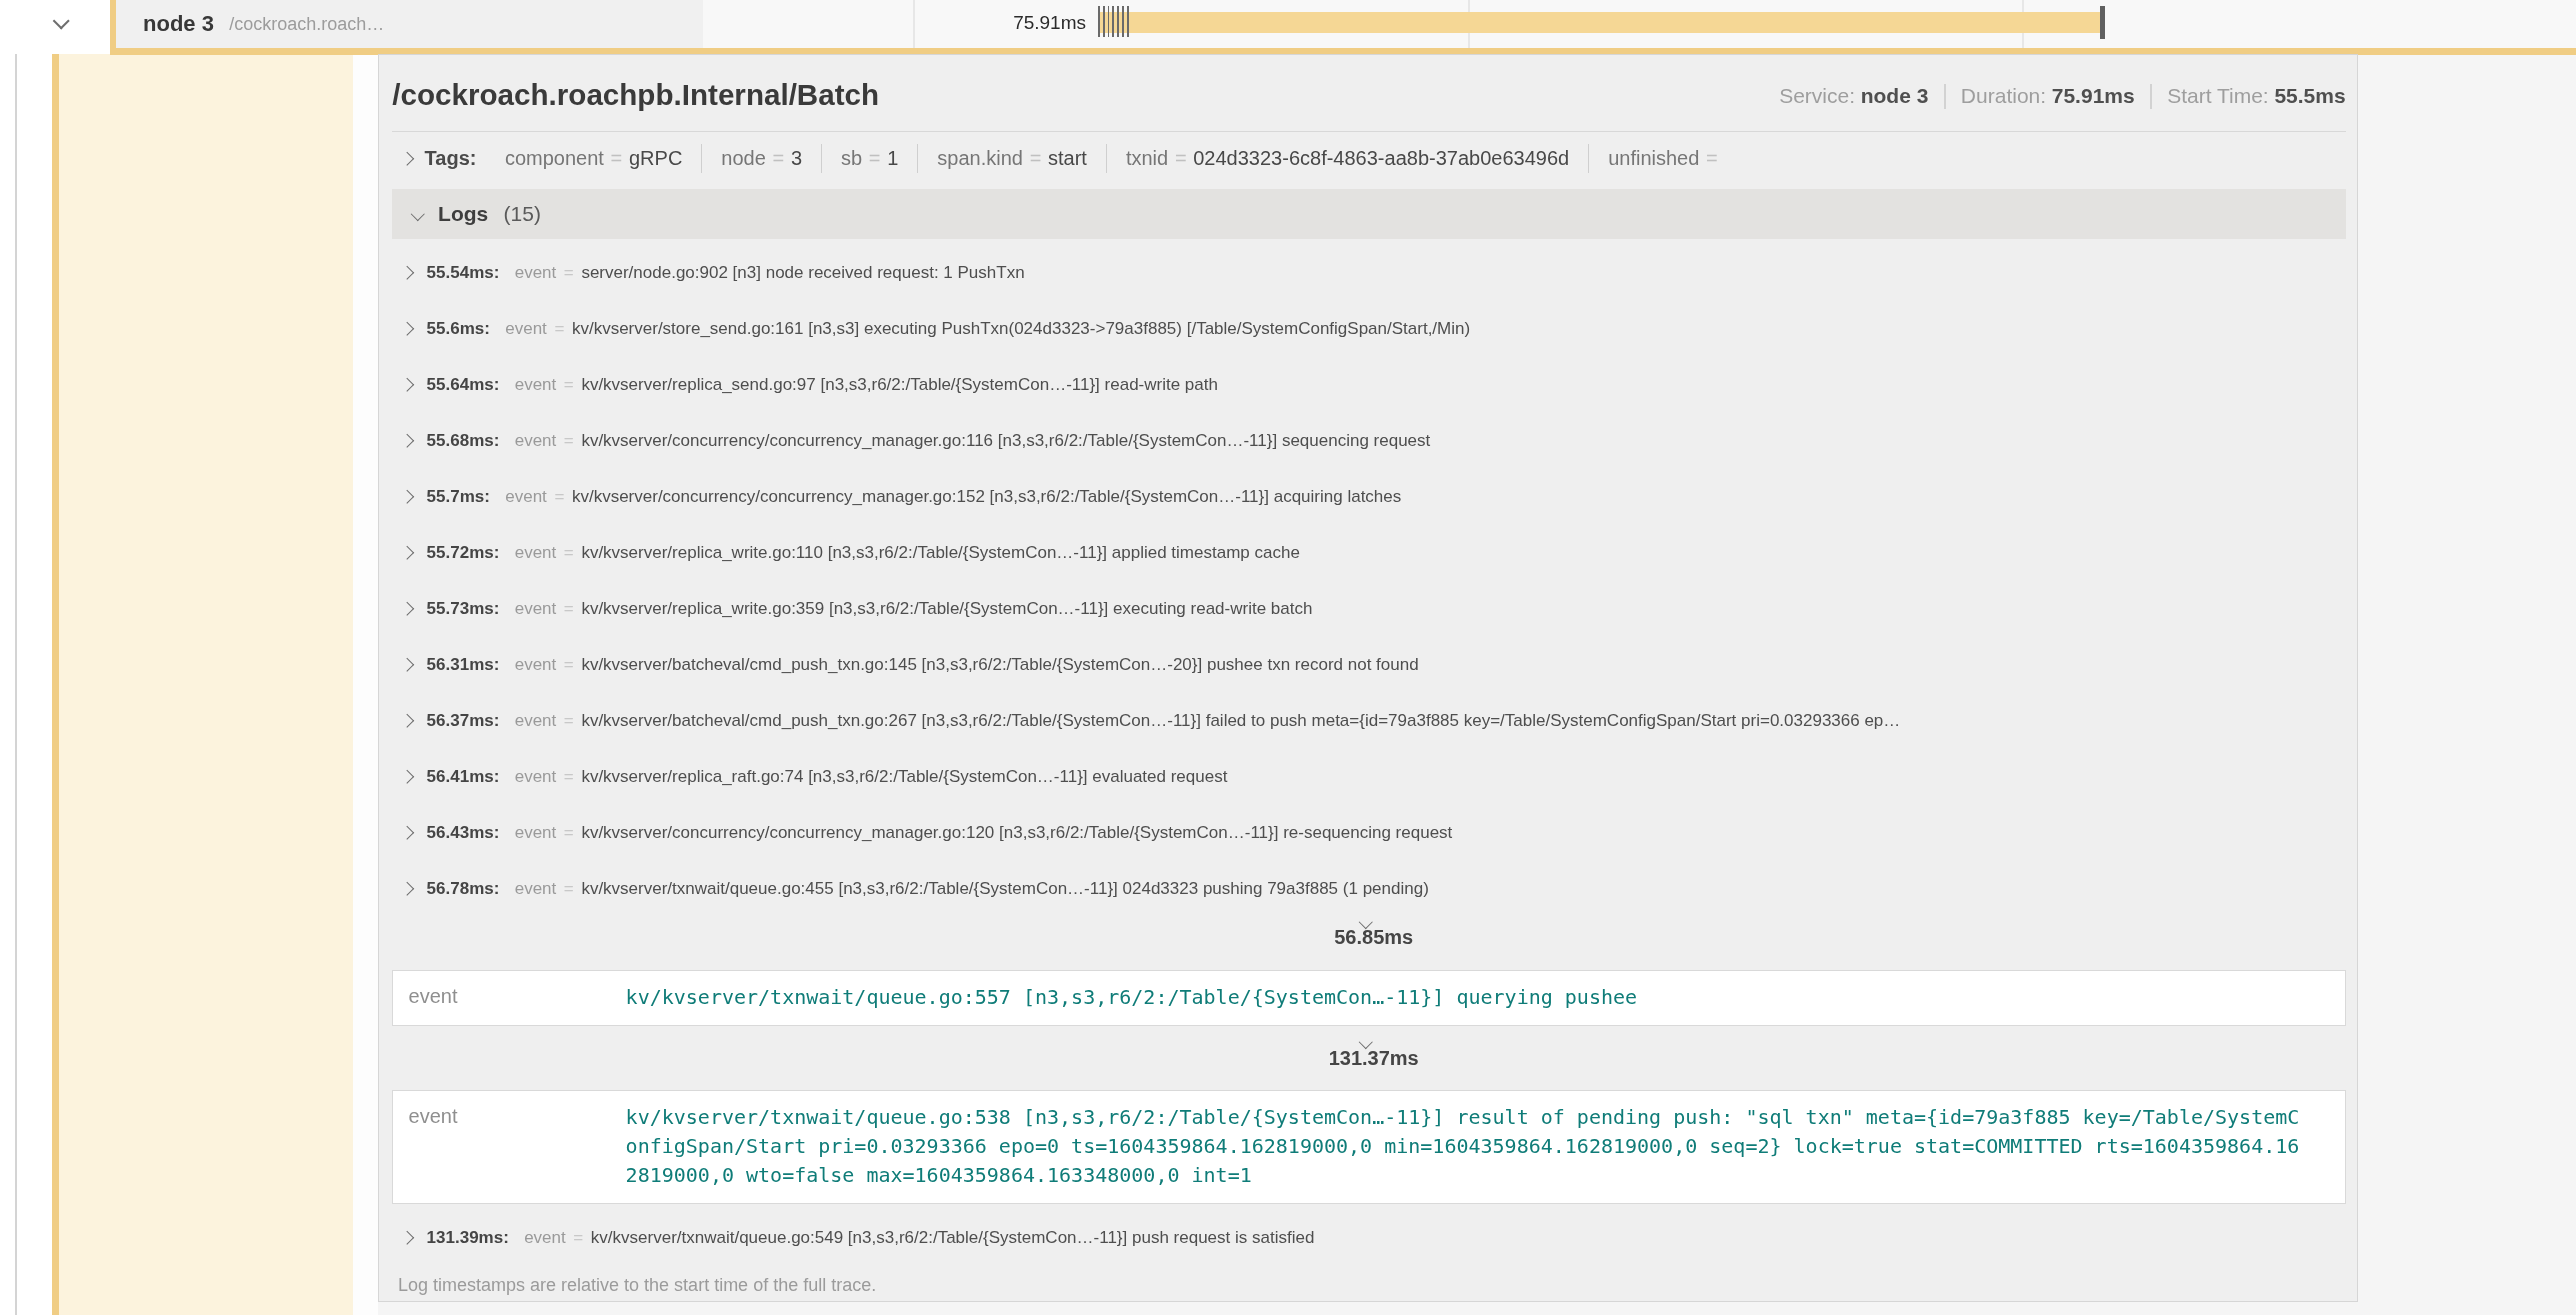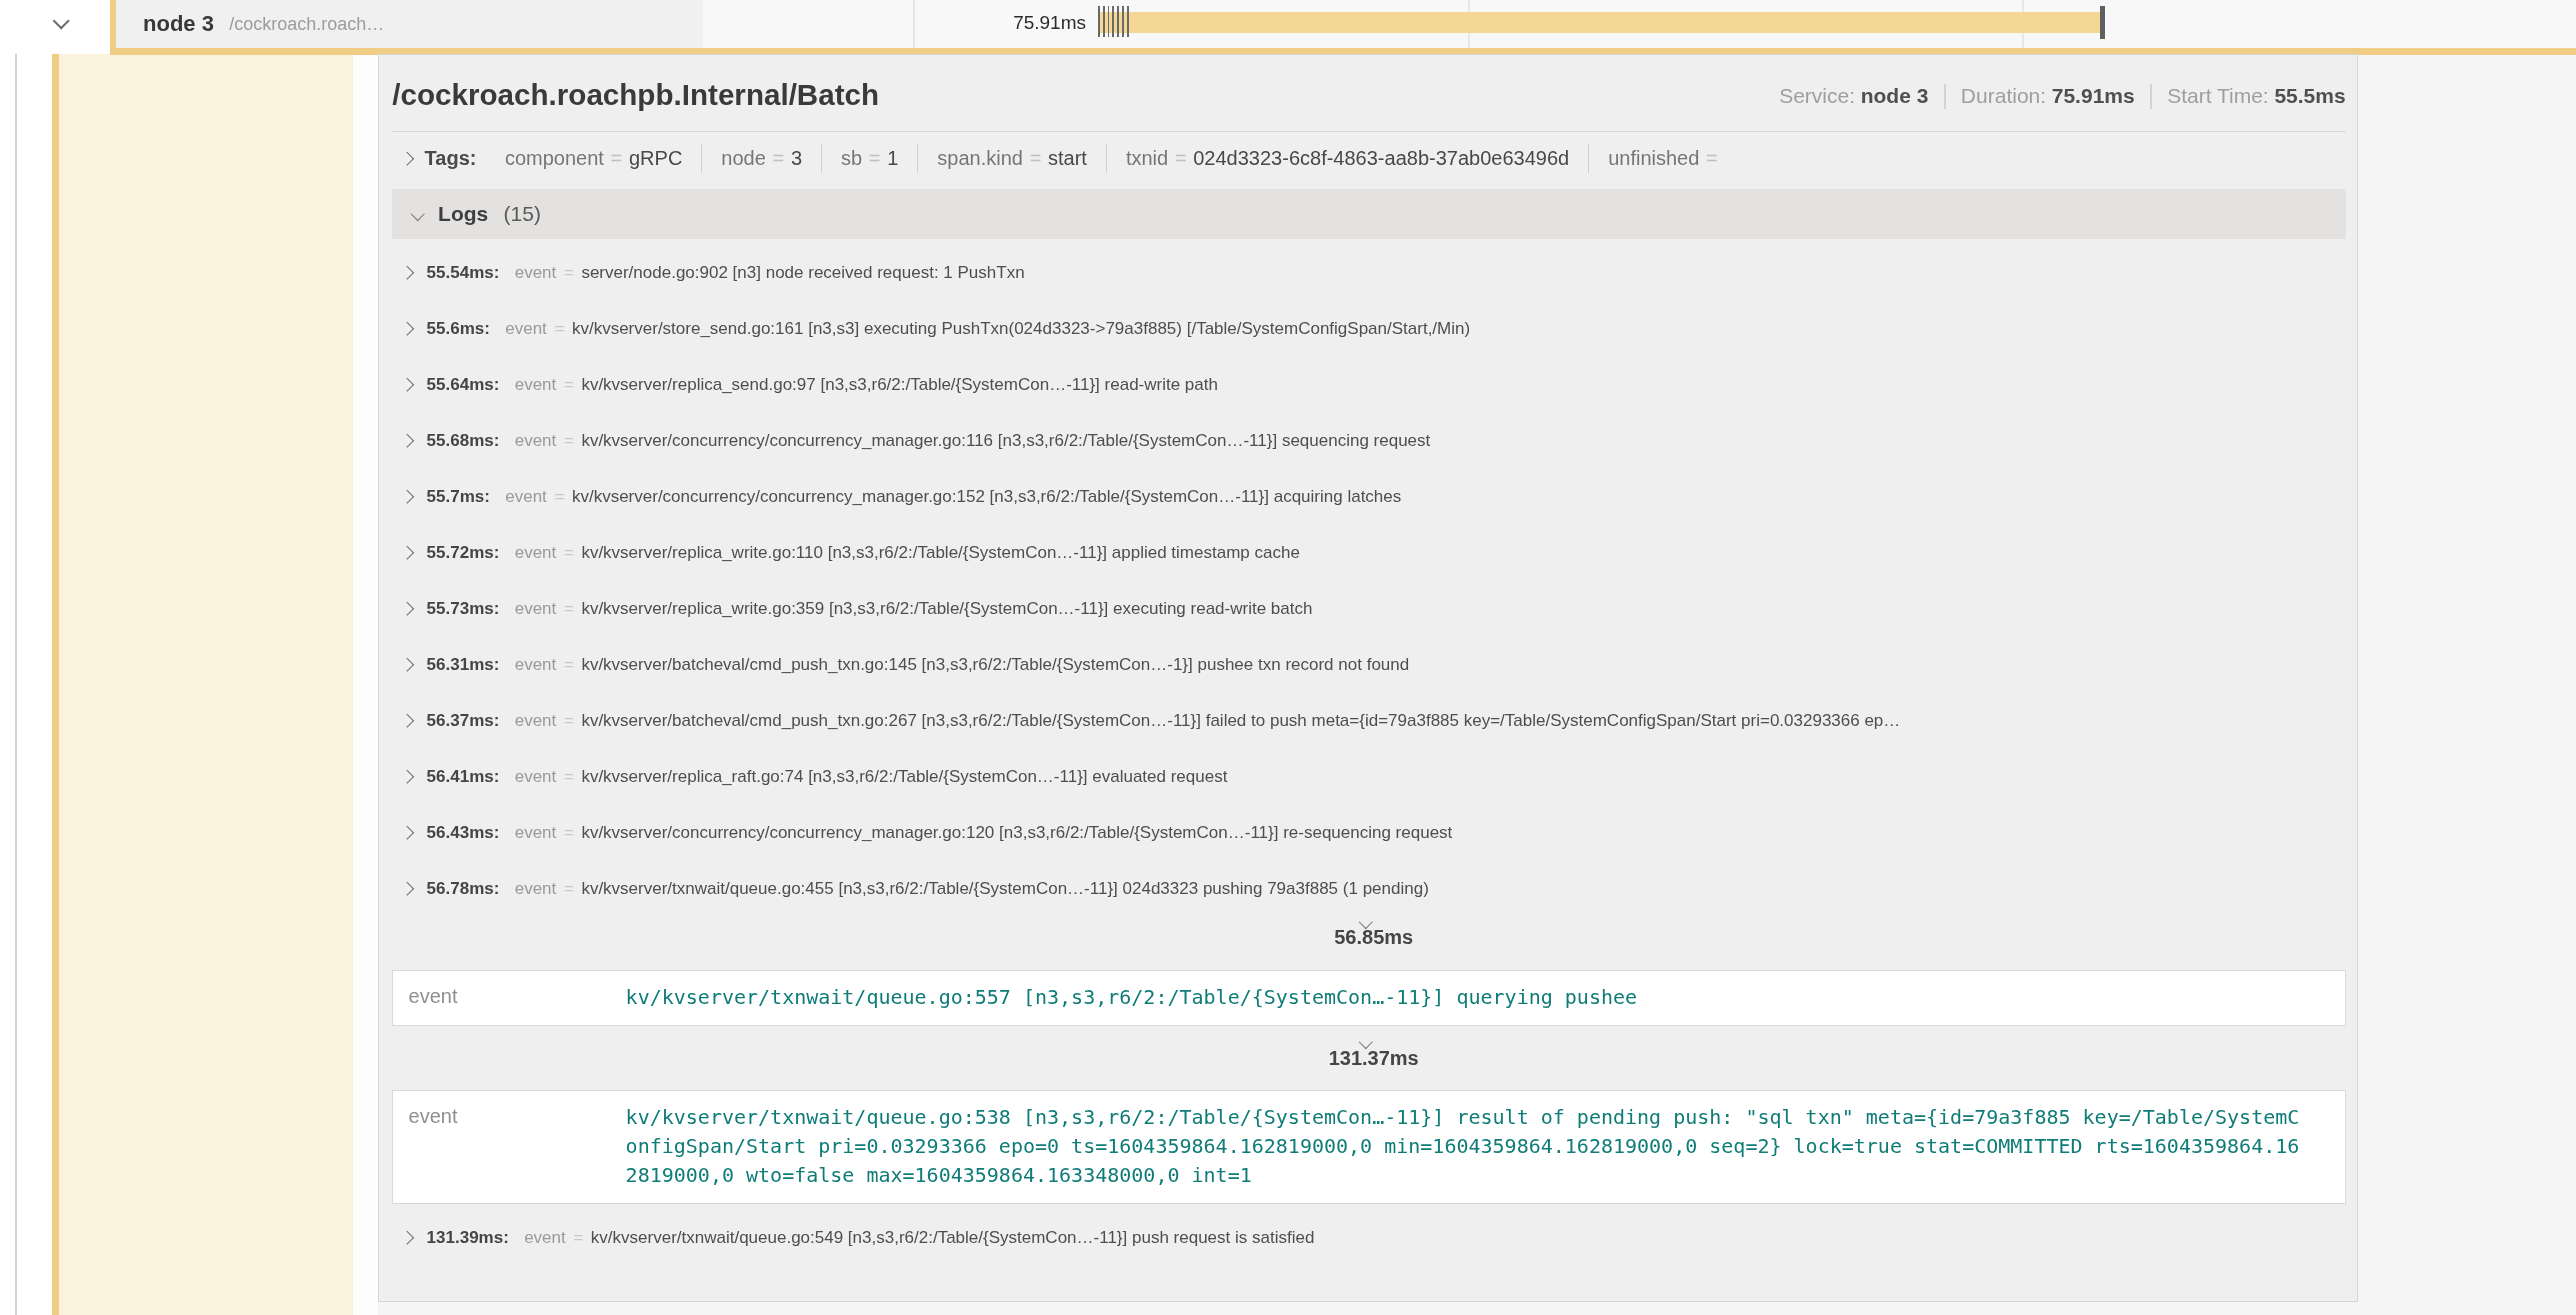--- a/index.html
+++ b/index.html
@@ -211,21 +211,21 @@
           <span class="log-time">55.73ms:</span>
           <span class="log-k">event</span>
           <span class="log-eq">=</span>
           <span class="log-v">kv/kvserver/replica_write.go:359 [n3,s3,r6/2:/Table/{SystemCon…-11}] executing read-write batch</span>
         </div>
         <div class="log-row">
           <span class="chev right small"></span>
           <span class="log-time">56.31ms:</span>
           <span class="log-k">event</span>
           <span class="log-eq">=</span>
-          <span class="log-v">kv/kvserver/batcheval/cmd_push_txn.go:145 [n3,s3,r6/2:/Table/{SystemCon…-1}] pushee txn record not found</span>
+          <span class="log-v">kv/kvserver/batcheval/cmd_push_txn.go:145 [n3,s3,r6/2:/Table/{SystemCon…-20}] pushee txn record not found</span>
         </div>
         <div class="log-row">
           <span class="chev right small"></span>
           <span class="log-time">56.37ms:</span>
           <span class="log-k">event</span>
           <span class="log-eq">=</span>
           <span class="log-v">kv/kvserver/batcheval/cmd_push_txn.go:267 [n3,s3,r6/2:/Table/{SystemCon…-11}] failed to push meta={id=79a3f885 key=/Table/SystemConfigSpan/Start pri=0.03293366 ep…</span>
         </div>
         <div class="log-row">
           <span class="chev right small"></span>
@@ -276,16 +276,17 @@
         <div class="box-gap2"></div>
         <div class="log-row">
           <span class="chev right small"></span>
           <span class="log-time">131.39ms:</span>
           <span class="log-k">event</span>
           <span class="log-eq">=</span>
           <span class="log-v">kv/kvserver/txnwait/queue.go:549 [n3,s3,r6/2:/Table/{SystemCon…-11}] push request is satisfied</span>
         </div>
       </div>
 
+    <div class="logs-footer">Log timestamps are relative to the start time of the full trace.</div>
   </div>
 
 </div>
 
 
 </body></html>

